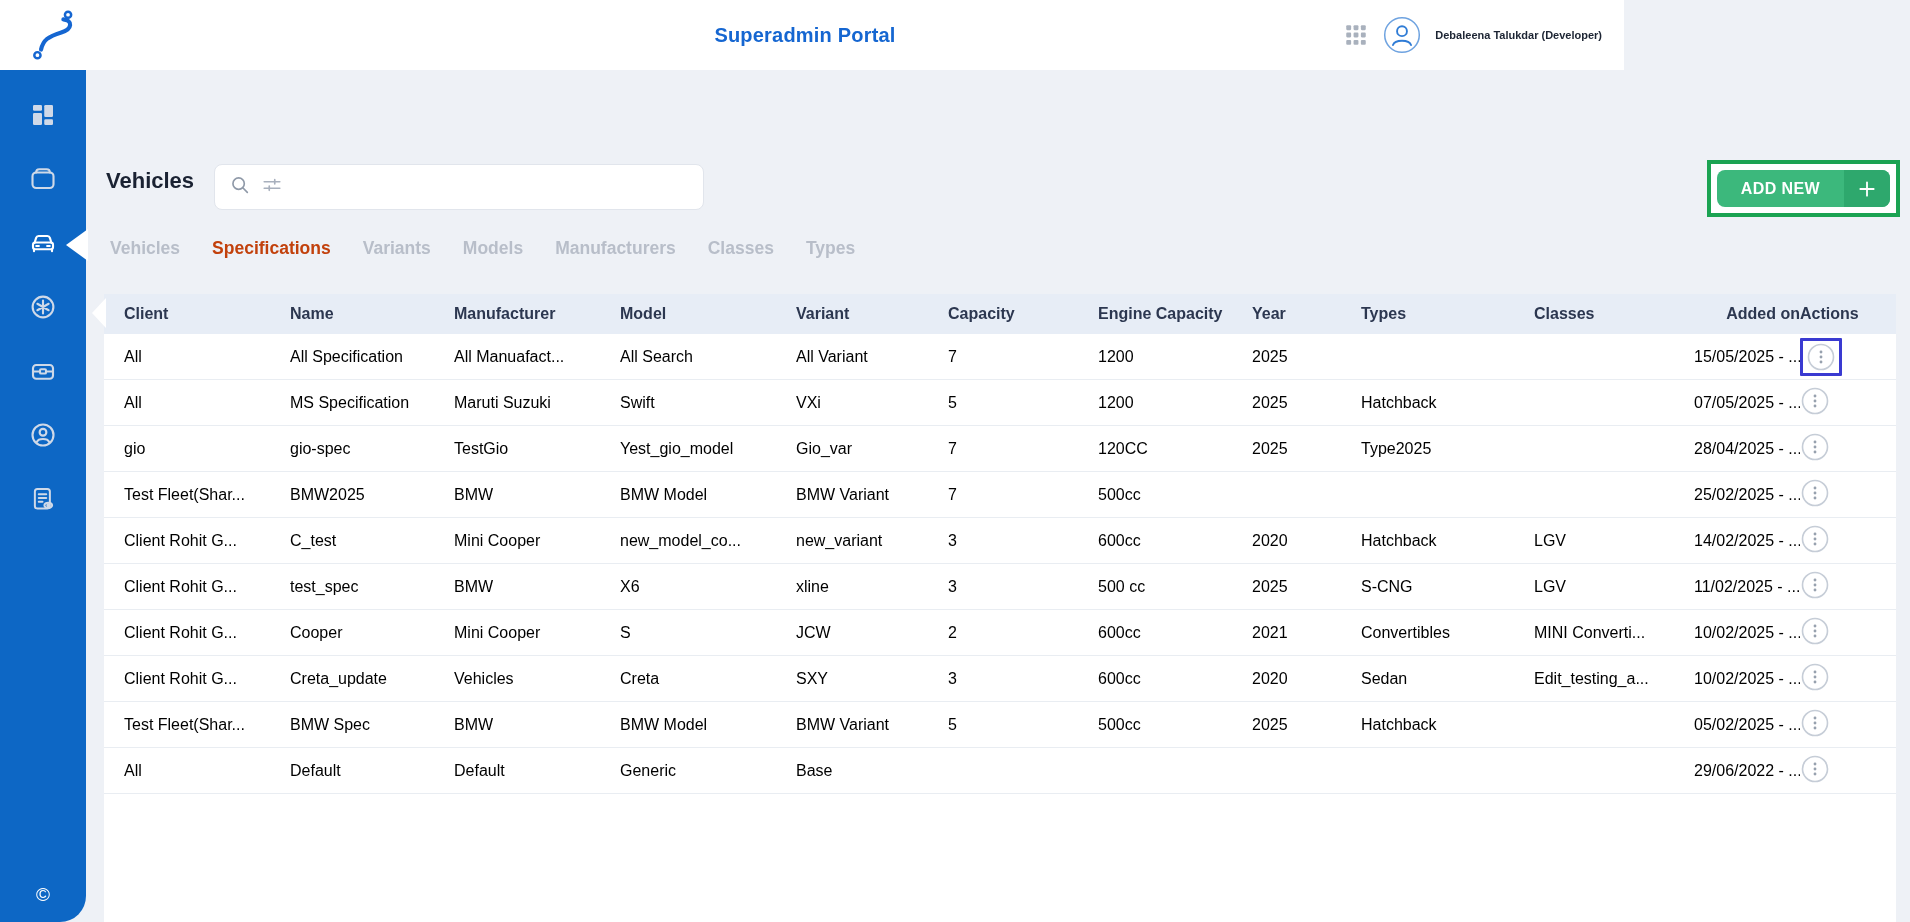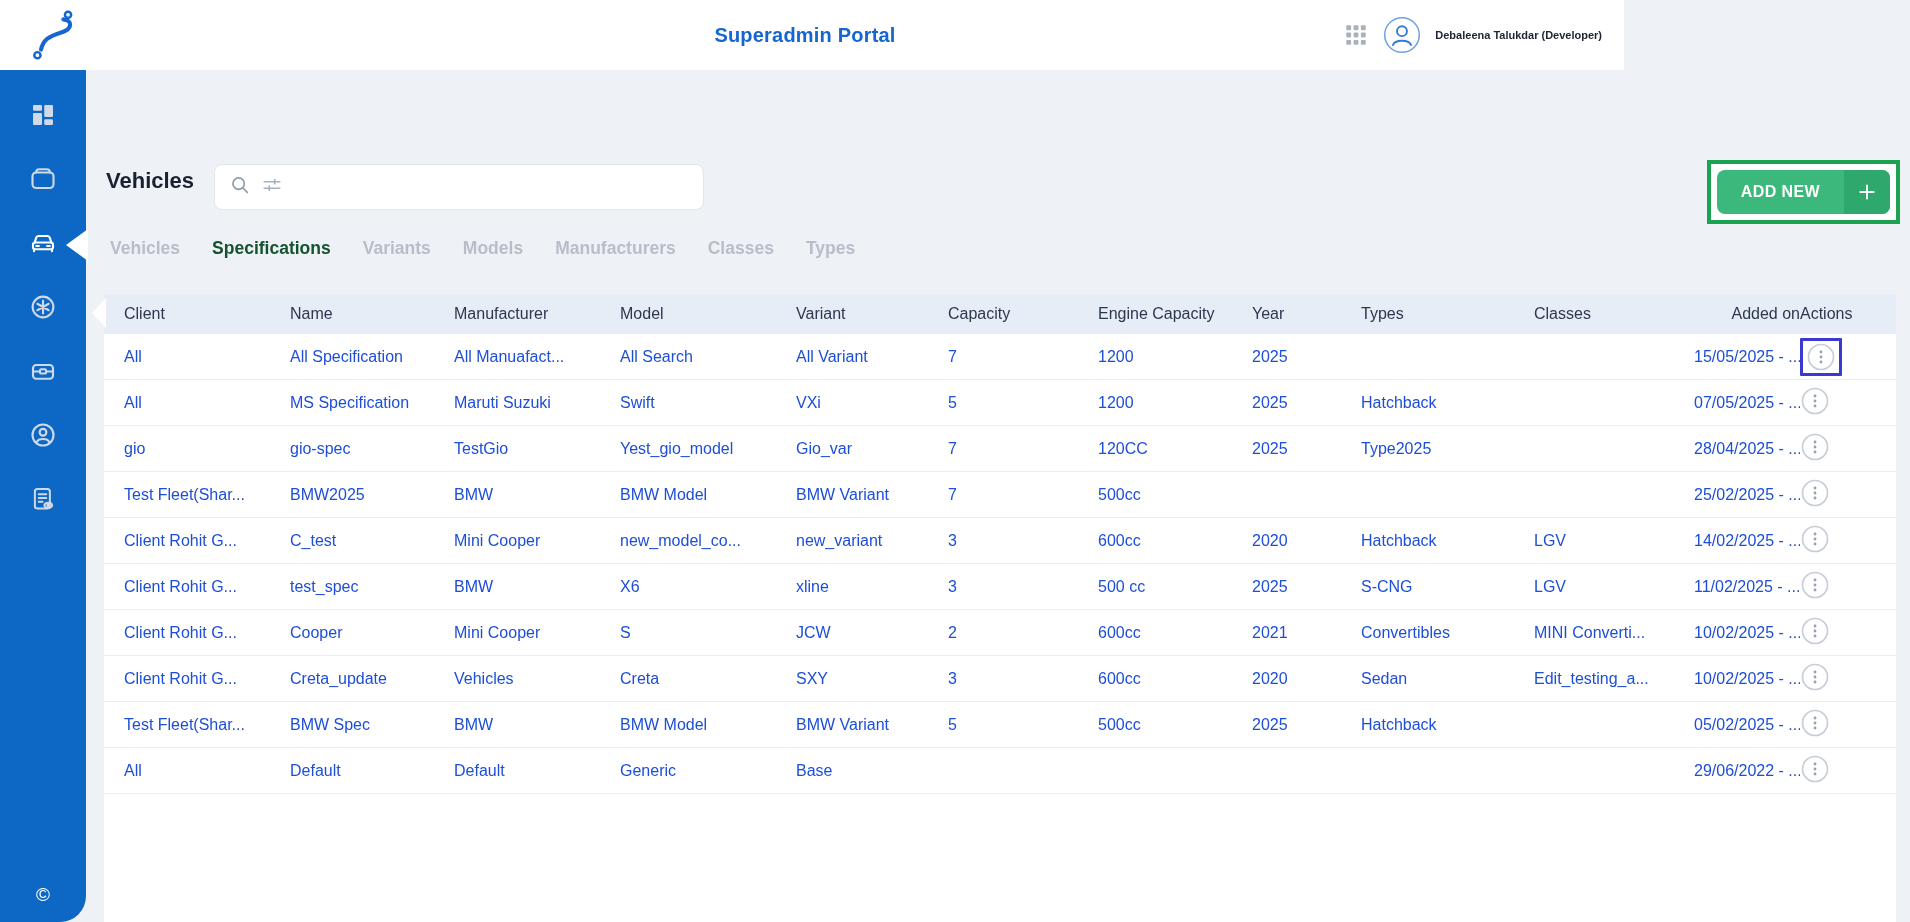--- a/index.html
+++ b/index.html
@@ -33,40 +33,40 @@
   .content { position:absolute; left:86px; top:70px; width:1824px; height:852px;border-radius:13px; }
   .page-title { position:absolute; left:20px; top:98px; font-size:22px; font-weight:bold; color:#1a2232; }
   .search-wrap { position:absolute; left:128px; top:94px; width:490px; height:46px; background:#ffffff;
     border:1px solid #e1e5ec; border-radius:8px; display:flex; align-items:center; padding:0 14px; gap:10px; }
   .search-wrap svg { flex:0 0 auto; }
   .search-input { flex:1; border:none; outline:none; font-size:17px; color:#3d4656; background:transparent;
     font-family:"Liberation Sans", sans-serif; }
   .search-input::placeholder { color:#9aa3b2; }
 
   .addnew-annot { position:absolute; right:10px; top:90px; border:4px solid #1ba352; padding:6px; background:#ffffff; }
-  .addnew-btn { display:flex; align-items:stretch; height:44px; background:#3cb87c; border:none;
+  .addnew-btn { display:flex; align-items:stretch; height:37px; background:#3cb87c; border:none;
     border-radius:8px; overflow:hidden; cursor:pointer; font-family:"Liberation Sans", sans-serif; }
   .addnew-label { display:flex; align-items:center; padding:0 24px; color:#ffffff; font-size:16px;
     font-weight:bold; letter-spacing:.4px; }
   .addnew-plus { display:flex; align-items:center; justify-content:center; width:46px; background:#2ea86d;
     color:#ffffff; }
 
   
   .tabs { position:absolute; left:24px; top:168px; display:flex; gap:32px; }
   .tab { font-size:17.5px; font-weight:bold; color:#b8bec9; cursor:pointer; }
-  .tab.active { color:#14532d; }
+  .tab.active { color:#c2410c; }
 
   
   .table-card { position:absolute; left:18px; top:224px; width:1792px; height:635px; background:#ffffff; }
   .table-arrow { position:absolute; left:6px; top:228px; width:0; height:0;
     border-right:14px solid #ffffff; border-top:15px solid transparent; border-bottom:15px solid transparent; z-index:1; }
   .tgrid-row { display:grid;
     grid-template-columns:166px 164px 166px 176px 172px 112px 192px 82px 176px 160px 130px 96px; align-items:center; }
-  .thead { height:40px; background:#e7edf6; font-weight:normal; color:#2c3750; font-size:16px; }
-  .trow { height:46px; border-bottom:1px solid #e9edf2; color:#1d4ed8; font-size:16px; background:#ffffff; }
+  .thead { height:40px; background:#e7edf6; font-weight:bold; color:#2c3750; font-size:16px; }
+  .trow { height:46px; border-bottom:1px solid #e9edf2; color:#000000; font-size:16px; background:#ffffff; }
   .cell { white-space:nowrap; overflow:hidden; padding-left:20px; }
   .cell.c5, .cell.c7, .cell.c11 { text-align:left; padding-left:0; }
   .cell.c6 { padding-left:38px; }
   .cell.c8 { padding-left:27px; }
   .cell.c9 { padding-left:24px; }
   .cell.c10 { padding-left:24px;text-align:right; }
   .actions-btn { background:none; border:none; cursor:pointer; padding:0; line-height:0; }
   .actions-btn svg { width:30px; height:30px; }
   .annot-indigo { display:inline-block; border:3px solid #3a3ad1; padding:1px 3px; line-height:0; border-radius:1px; }
 </style>

